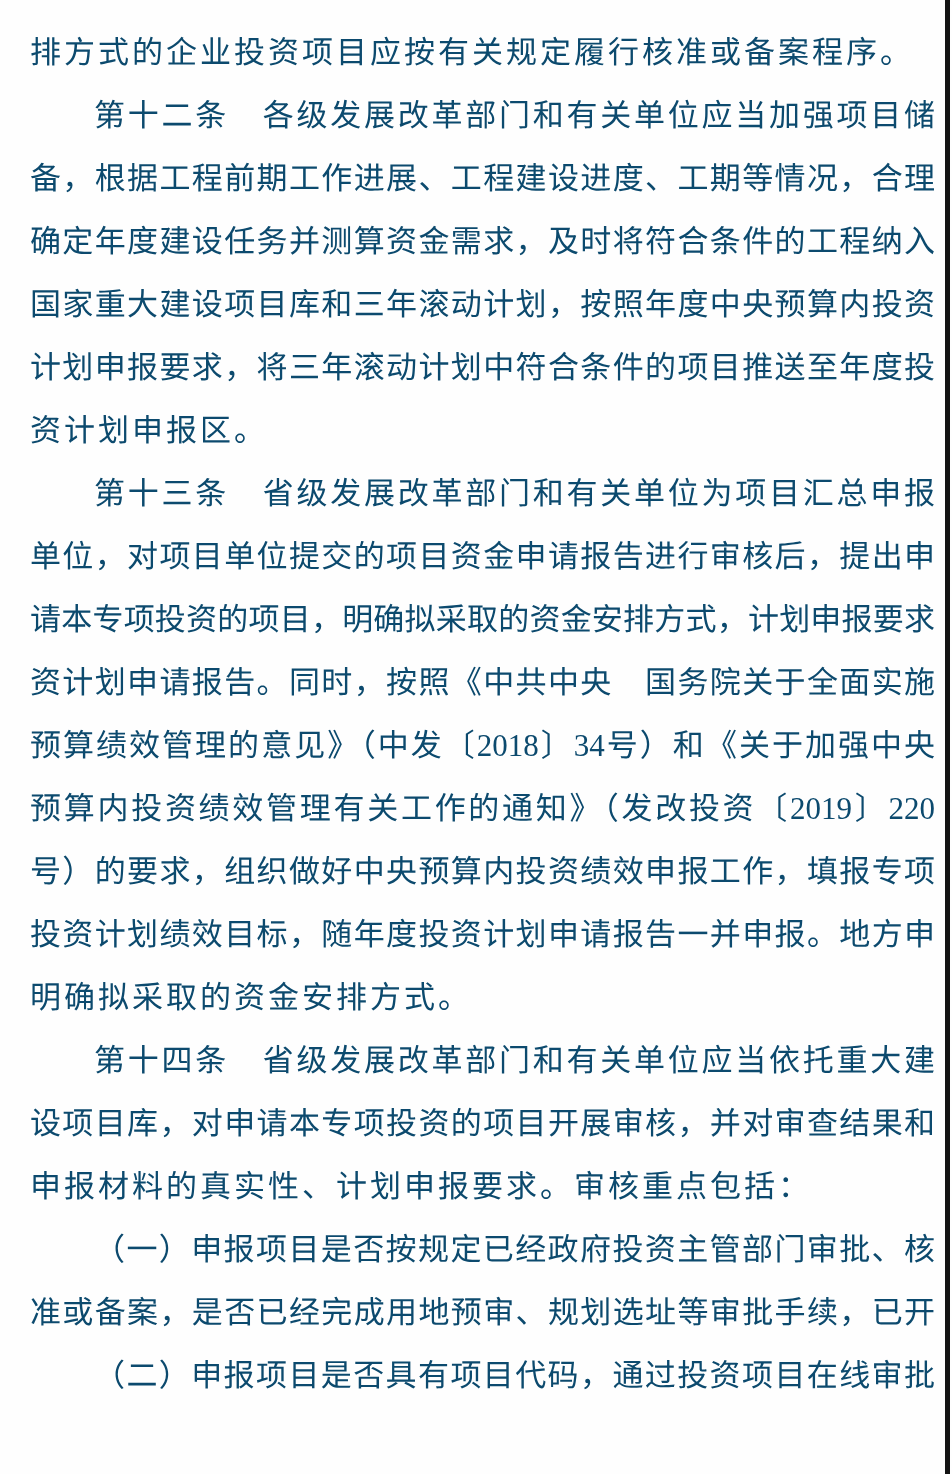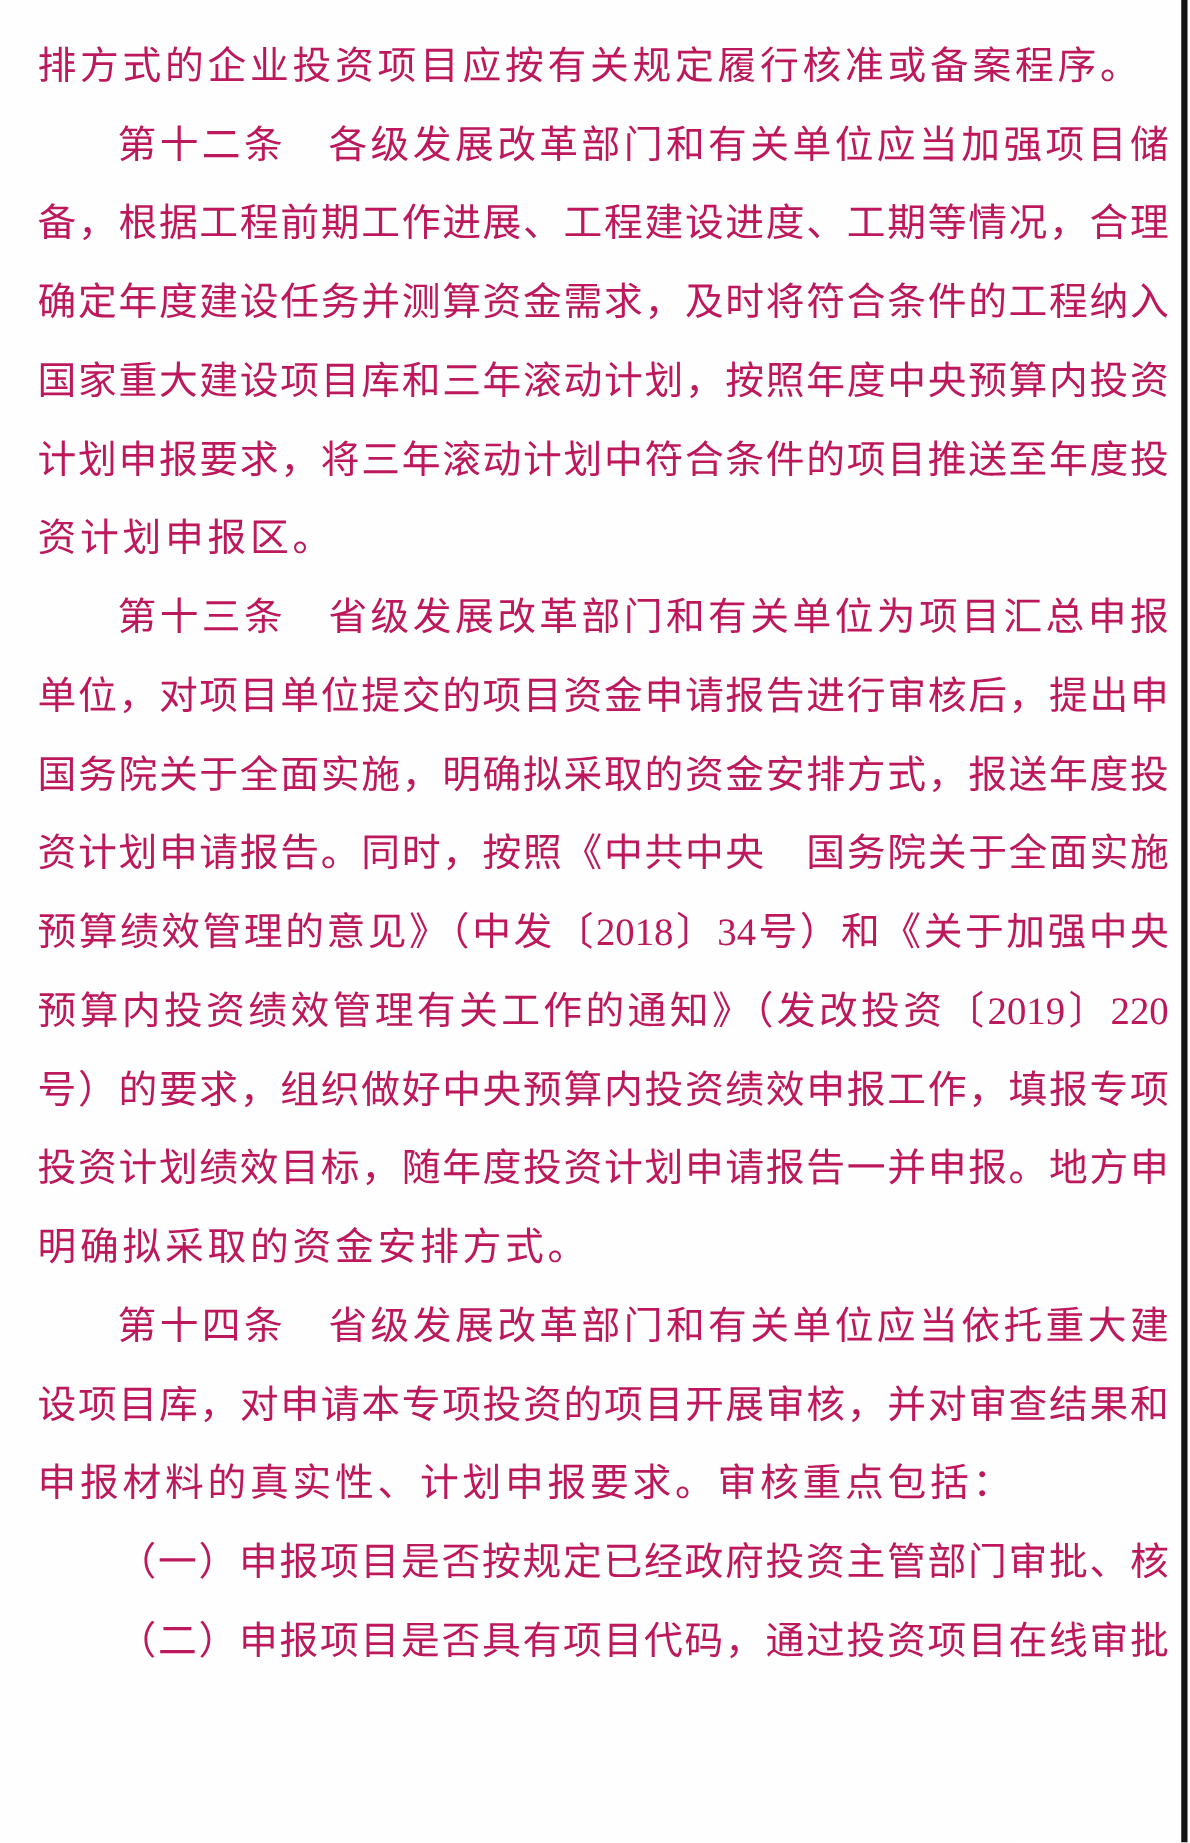--- a/index.html
+++ b/index.html
@@ -8,21 +8,21 @@
     height: 1474px;
     background: #ffffff;
     overflow: hidden;
   }
   .page {
     position: relative;
     width: 952px;
     height: 1474px;
     background: #fefefe;
     font-family: "Liberation Serif", serif;
-    color: #be185d;
+    color: #0c4a6e;
   }
   .text-block {
     position: absolute;
     top: 21px;
     left: 30px;
     width: 905px;
   }
   .line {
     height: 63px;
     line-height: 63px;
@@ -57,27 +57,28 @@
   <div class="text-block">
     <div class="line end">排方式的企业投资项目应按有关规定履行核准或备案程序。</div>
     <div class="line fill indent">第十二条　各级发展改革部门和有关单位应当加强项目储</div>
     <div class="line fill">备，根据工程前期工作进展、工程建设进度、工期等情况，合理</div>
     <div class="line fill">确定年度建设任务并测算资金需求，及时将符合条件的工程纳入</div>
     <div class="line fill">国家重大建设项目库和三年滚动计划，按照年度中央预算内投资</div>
     <div class="line fill">计划申报要求，将三年滚动计划中符合条件的项目推送至年度投</div>
     <div class="line end">资计划申报区。</div>
     <div class="line fill indent">第十三条　省级发展改革部门和有关单位为项目汇总申报</div>
     <div class="line fill">单位，对项目单位提交的项目资金申请报告进行审核后，提出申</div>
-    <div class="line fill">国务院关于全面实施，明确拟采取的资金安排方式，报送年度投</div>
+    <div class="line fill">请本专项投资的项目，明确拟采取的资金安排方式，计划申报要求</div>
     <div class="line fill">资计划申请报告。同时，按照《中共中央　国务院关于全面实施</div>
     <div class="line fill">预算绩效管理的意见》（中发〔2018〕34号）和《关于加强中央</div>
     <div class="line fill">预算内投资绩效管理有关工作的通知》（发改投资〔2019〕220</div>
     <div class="line fill">号）的要求，组织做好中央预算内投资绩效申报工作，填报专项</div>
     <div class="line fill">投资计划绩效目标，随年度投资计划申请报告一并申报。地方申</div>
     <div class="line end">明确拟采取的资金安排方式。</div>
     <div class="line fill indent">第十四条　省级发展改革部门和有关单位应当依托重大建</div>
     <div class="line fill">设项目库，对申请本专项投资的项目开展审核，并对审查结果和</div>
     <div class="line end">申报材料的真实性、计划申报要求。审核重点包括：</div>
     <div class="line fill indent">（一）申报项目是否按规定已经政府投资主管部门审批、核</div>
+    <div class="line fill">准或备案，是否已经完成用地预审、规划选址等审批手续，已开</div>
     <div class="line fill indent">（二）申报项目是否具有项目代码，通过投资项目在线审批</div>
   </div>
   <div class="scan-edge-line"></div>
 </div>
 
 </body></html>

